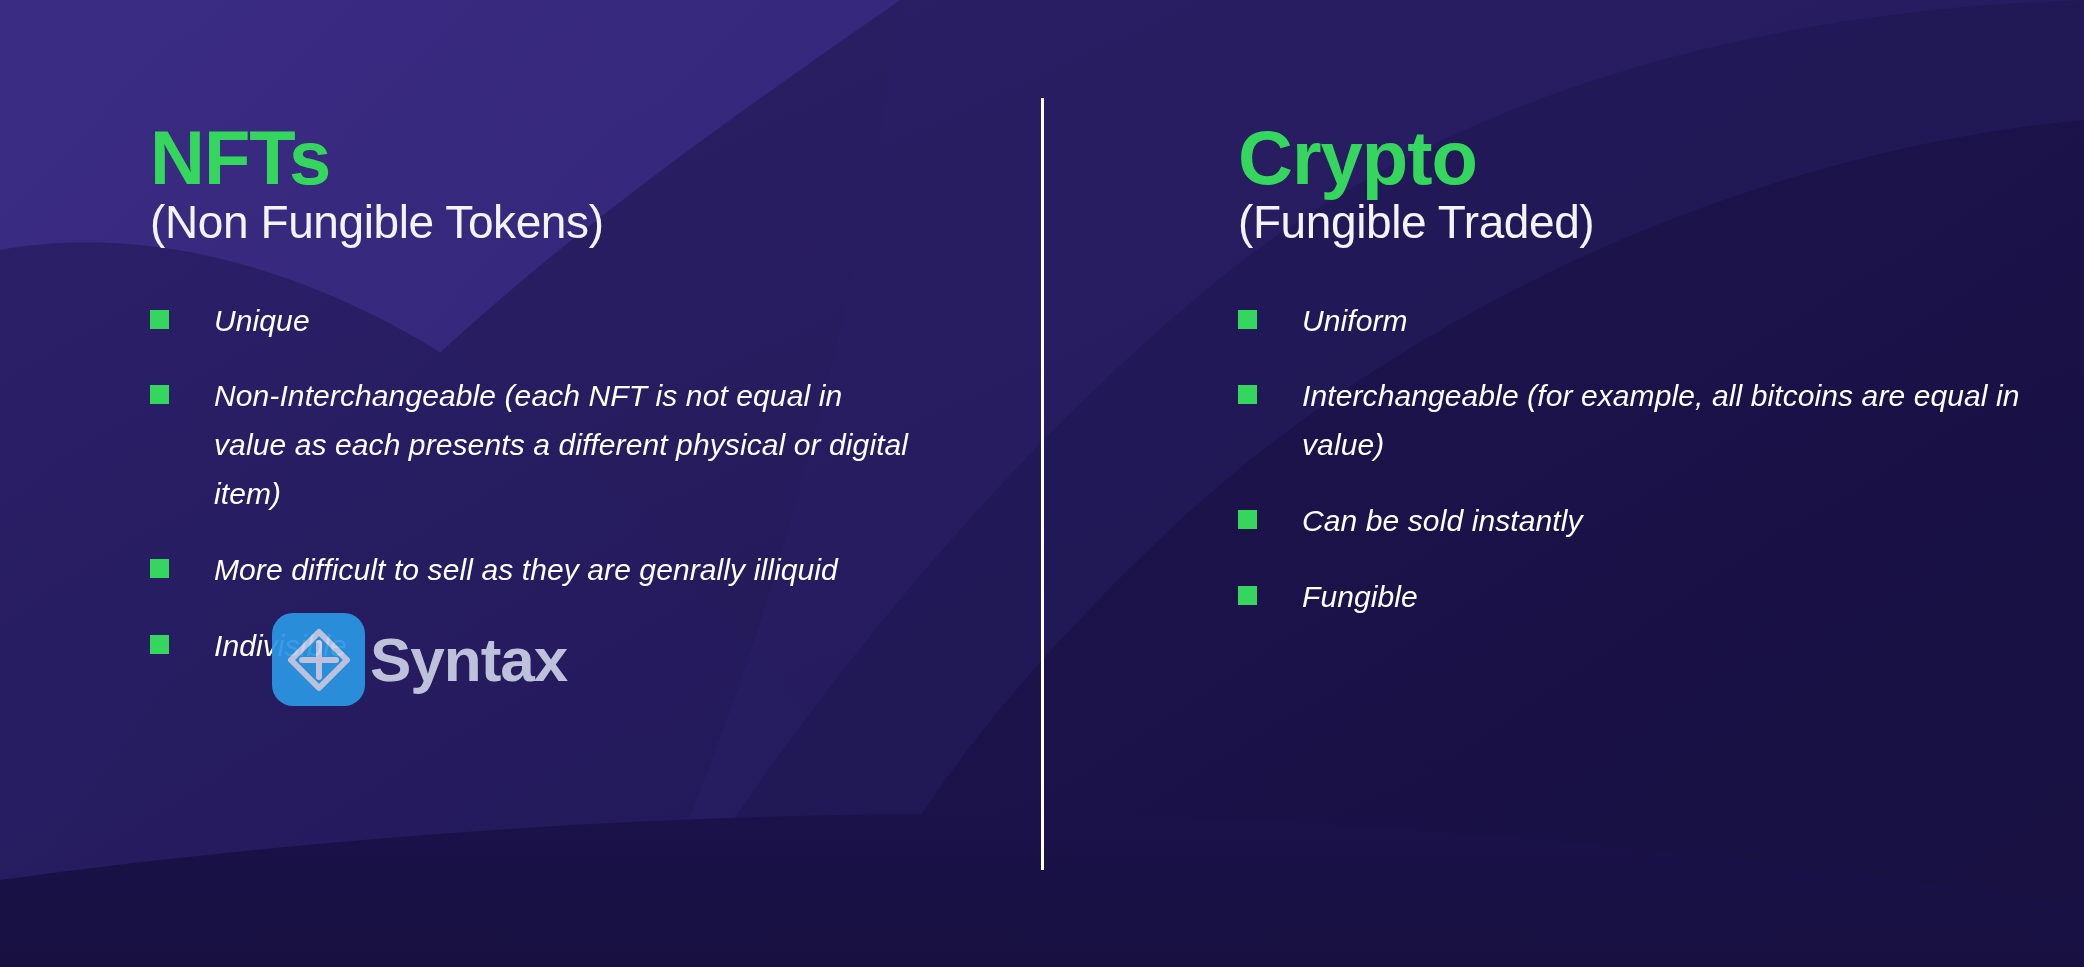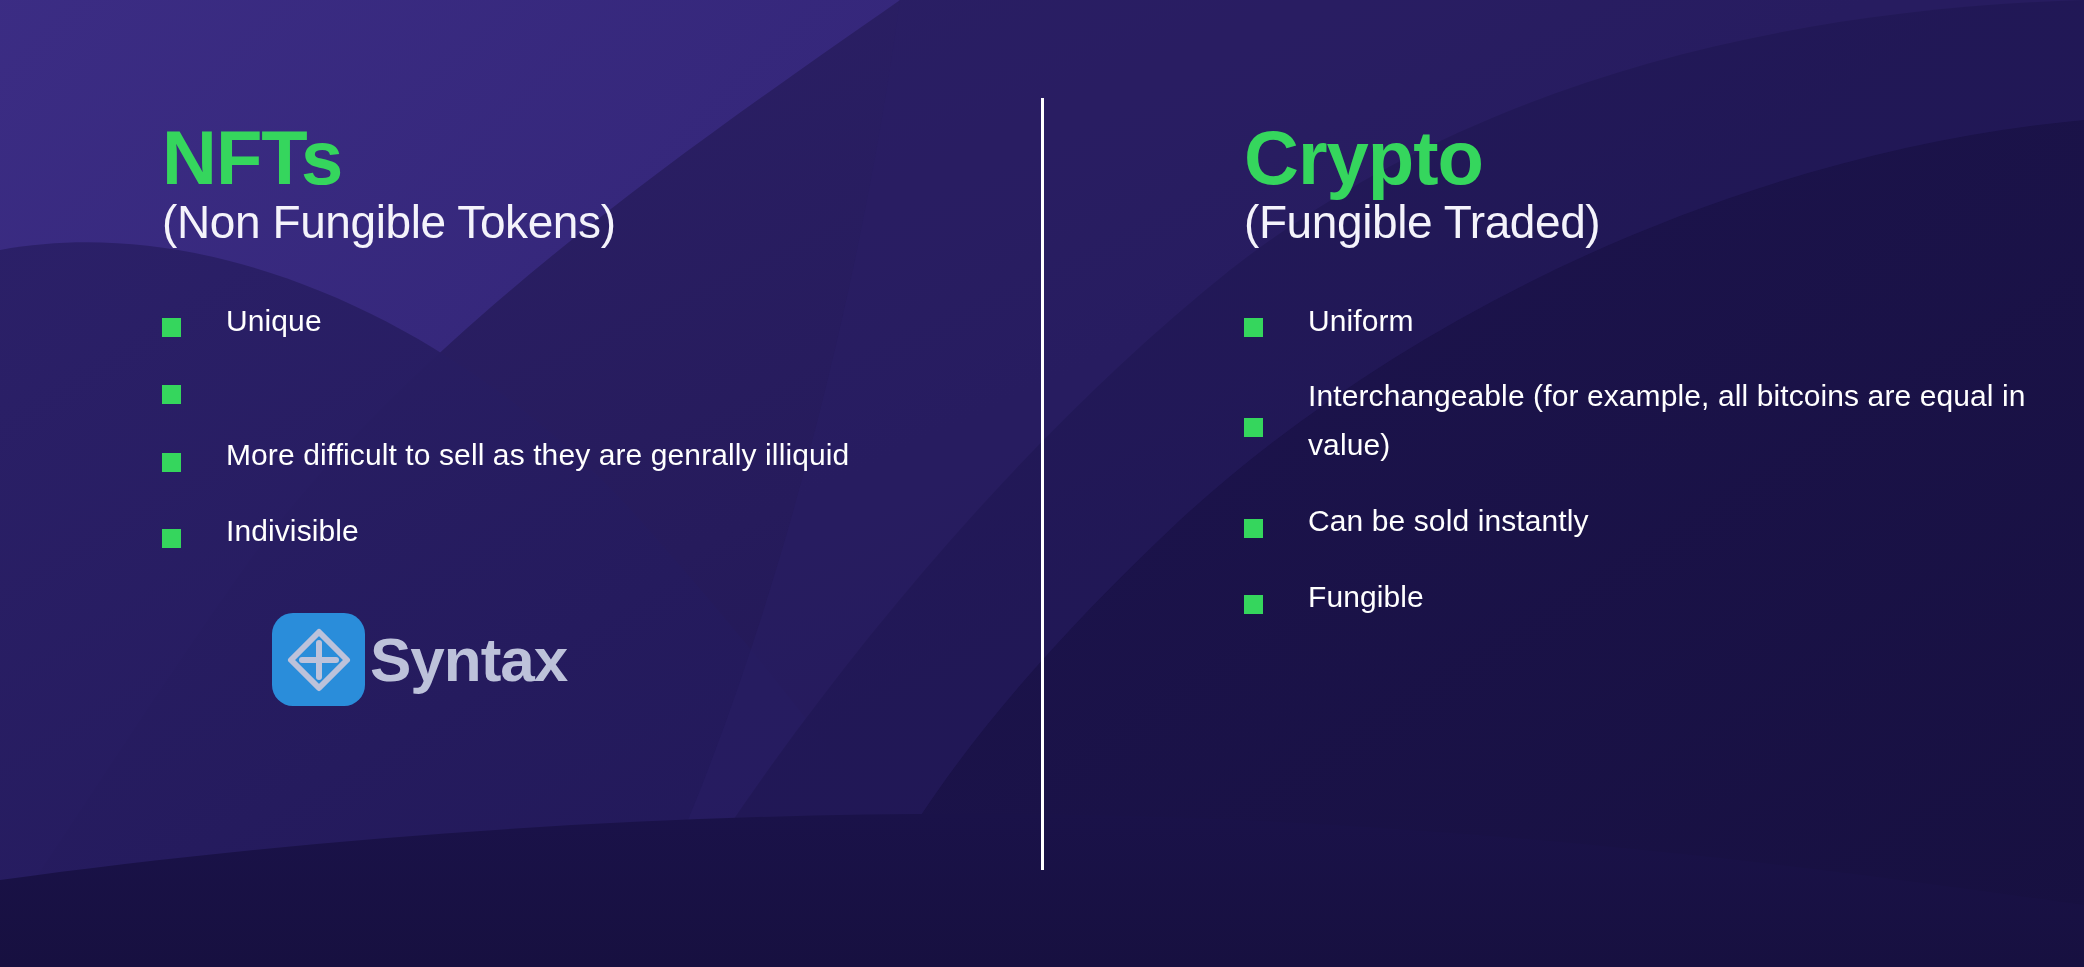--- a/index.html
+++ b/index.html
@@ -29,21 +29,20 @@
     height:100%;
     pointer-events:none;
   }
 
   
   .columns {
     position:absolute;
     inset:0;
     display:flex;
     z-index:5;
-    padding-left:12px;
   }
 
   .col {
     position:relative;
     flex:1 1 50%;
   }
 
   .col-inner { position:absolute; }
 
   .col-left .col-inner  { left:150px; top:118px; width:780px; }
@@ -67,22 +66,23 @@
     letter-spacing:-0.4px;
   }
 
   .bullets {
     list-style:none;
     margin-top:48px;
   }
 
   .bullet {
     display:flex;
-    align-items:center;
+    align-items:flex-start;
     margin-bottom:27px;
+    font-style:italic;
   }
 
   .bullet-marker {
     flex:0 0 auto;
     width:19px;
     height:19px;
     background:#35d65d;
     margin-top:13px;
     margin-right:45px;
   }
@@ -190,20 +190,21 @@
         <h1 class="col-title">NFTs</h1>
         <h2 class="col-subtitle">(Non Fungible Tokens)</h2>
 
         <ul class="bullets">
           <li class="bullet">
             <span class="bullet-marker"></span>
             <span class="bullet-text">Unique</span>
           </li>
           <li class="bullet">
             <span class="bullet-marker"></span>
+            <span class="bullet-text">Non-Interchangeable (each NFT is not equal in value as each presents a different physical or digital item)</span>
           </li>
           <li class="bullet">
             <span class="bullet-marker"></span>
             <span class="bullet-text">More difficult to sell as they are genrally illiquid</span>
           </li>
           <li class="bullet">
             <span class="bullet-marker"></span>
             <span class="bullet-text">Indivisible</span>
           </li>
         </ul>

